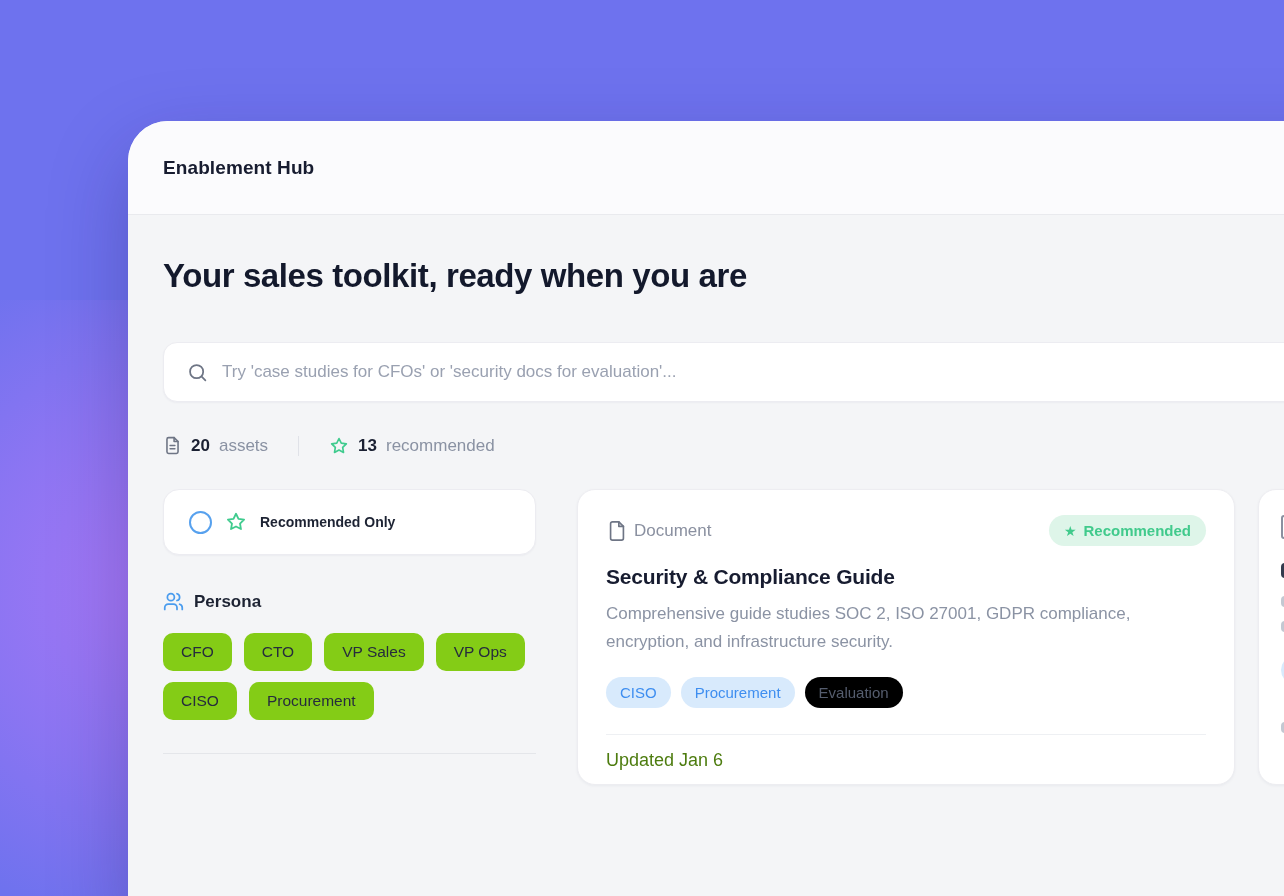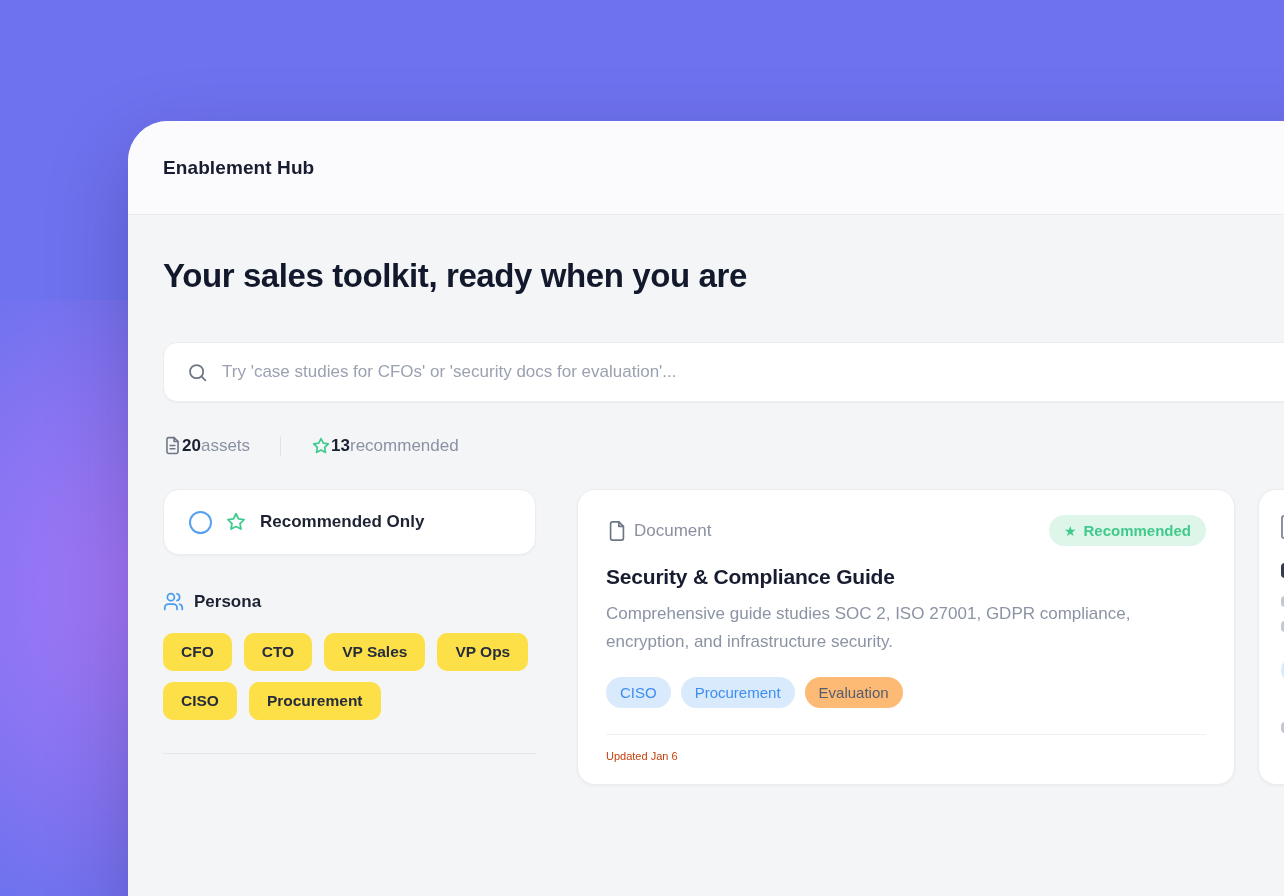--- a/index.html
+++ b/index.html
@@ -41,44 +41,44 @@
     box-shadow: 0 1px 2px rgba(25,30,70,0.04);
   }
   .searchbar input {
     flex: 1; border: none; outline: none; font-size: 17px; color: #3a4155;
     font-family: inherit; background: transparent; height: 100%;
   }
   .searchbar input::placeholder { color: #9aa1b1; }
   .search-ic { color: #6e7585; flex: 0 0 auto; display: flex; }
 
   .stats { margin-top: 33px; display: flex; align-items: center; gap: 16px; }
-  .stat { display: flex; align-items: center; font-size: 17px; color: #8a92a3; }
+  .stat { display: flex; align-items: center; gap: 9px; font-size: 17px; color: #8a92a3; }
   .stat b { color: #1a2032; font-weight: 700; }
   .stat-ic { display: flex; }
   .stat-div { width: 1px; height: 20px; background: #e0e2e8; margin: 0 14px; }
 
   .main-row { margin-top: 33px; display: flex; gap: 41px; align-items: flex-start; }
 
   
   .sidebar { width: 373px; flex: 0 0 auto; }
   .rec-card {
     height: 66px; background: #ffffff; border: 1px solid #ececf1; border-radius: 16px;
     display: flex; align-items: center; padding-left: 25px; gap: 13px;
     box-shadow: 0 1px 2px rgba(25,30,70,0.04); cursor: pointer;
   }
   .rec-circle { width: 23px; height: 23px; border: 2px solid #57a1ee; border-radius: 50%; flex: 0 0 auto; }
-  .rec-label { font-size: 17px; font-weight: 600; color: #1d2333; }
+  .rec-label { font-size: 14px; font-weight: 600; color: #1d2333; }
   .green { color: #3fcb8e; }
   .blue-ic { color: #4a9cee; display: flex; }
   .section-head { display: flex; align-items: center; gap: 10px; margin-top: 36px; }
   .section-label { font-size: 17px; font-weight: 700; color: #1d2333; text-align: center; }
   .chips { margin-top: 21px; display: flex; flex-wrap: wrap; gap: 11px 12px; max-width: 373px; }
   .chip {
-    background: #fde047; border-radius: 10px; padding: 10px 18px;
-    font-size: 15.5px; font-weight: 700; color: #262c3d; cursor: pointer;
+    background: #84cc16; border-radius: 10px; padding: 10px 18px;
+    font-size: 15.5px; font-weight: 400; color: #262c3d; cursor: pointer;
   }
   .side-divider { border: none; border-top: 1px solid #e4e6ea; margin-top: 33px; width: 373px; }
 
   
   .cards { display: flex; gap: 23px; align-items: flex-start; }
   .card {
     width: 658px; height: 296px; background: #ffffff;
     border: 1px solid #ededf1; border-radius: 18px;
     padding: 25px 28px 0 28px;
     box-shadow: 0 1px 3px rgba(25,30,70,0.05);
@@ -90,23 +90,23 @@
     background: #def5e9; border-radius: 999px; padding: 7px 15px;
     display: flex; align-items: center; gap: 7px;
     font-size: 15px; font-weight: 600; color: #41ca8c;
   }
   .badge-star { font-size: 14px; line-height: 1; }
   .card-title { margin-top: 19px; font-size: 21px; font-weight: 800; color: #171c30; letter-spacing: -0.2px; }
   .card-desc { margin-top: 11px; font-size: 17px; line-height: 28px; color: #8b93a4; max-width: 590px; }
   .card-tags { margin-top: 21px; display: flex; gap: 10px; }
   .tag { border-radius: 999px; padding: 7px 14px; font-size: 15px; font-weight: 500; cursor: pointer; }
   .tag-blue { background: #d8eafc; color: #3e8ef0; }
-  .tag-gray { background: #fdba74; color: #555d6e; }
+  .tag-gray { background: #000000; color: #555d6e; }
   .card-divider { border: none; border-top: 1px solid #eef0f3; margin-top: 26px; }
-  .card-updated { padding: 15px 0 20px; font-size: 11px; color: #c2410c; }
+  .card-updated { padding: 15px 0 20px; font-size: 18px; color: #4d7c0f; }
 
   
   .card.partial { width: 420px; padding: 25px 0 0 22px; overflow: hidden; }
   .sk { border-radius: 4px; }
   .sk-icon { width: 18px; height: 24px; border: 2px solid #8a90a0; border-radius: 3px; }
   .sk-title { margin-top: 24px; width: 180px; height: 15px; background: #343b4e; }
   .sk-line { margin-top: 18px; width: 220px; height: 11px; background: #c3c8d2; }
   .sk-line2 { margin-top: 14px; width: 160px; height: 11px; background: #c3c8d2; }
   .sk-pill { margin-top: 24px; width: 64px; height: 28px; background: #d8eafc; border-radius: 999px; }
   .sk-updated { margin-top: 38px; width: 110px; height: 11px; background: #c3c8d2; }

